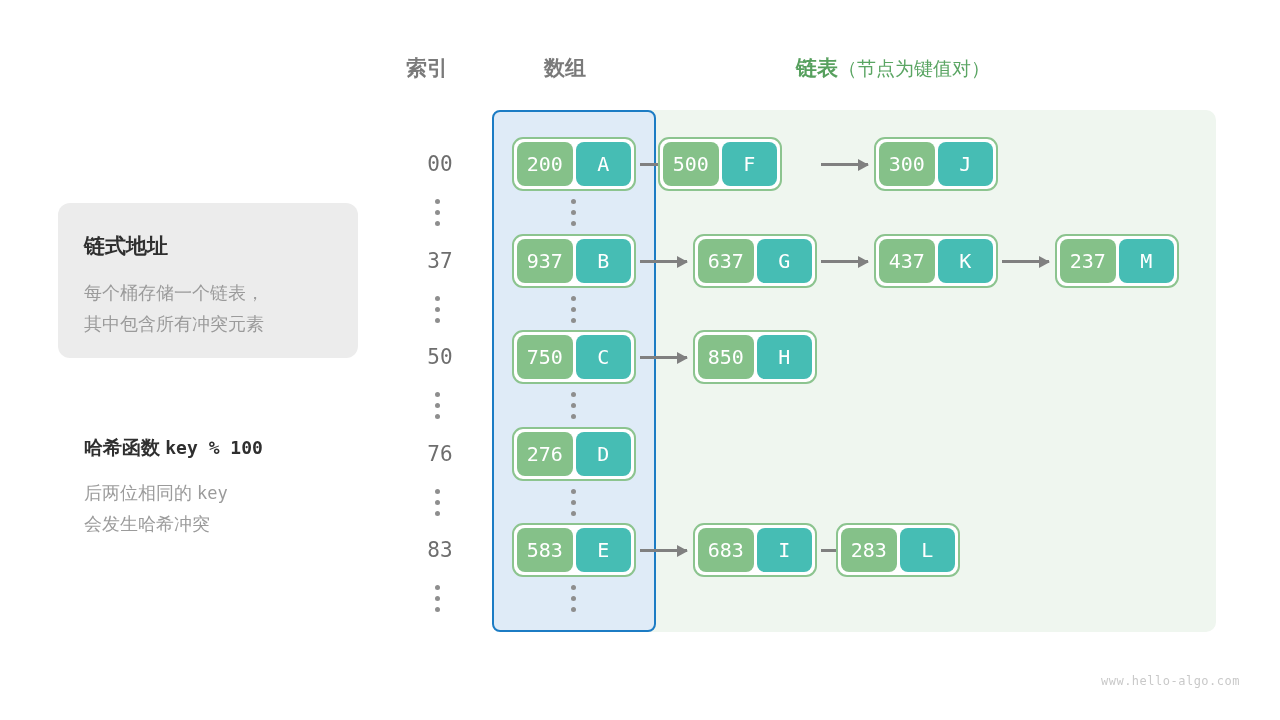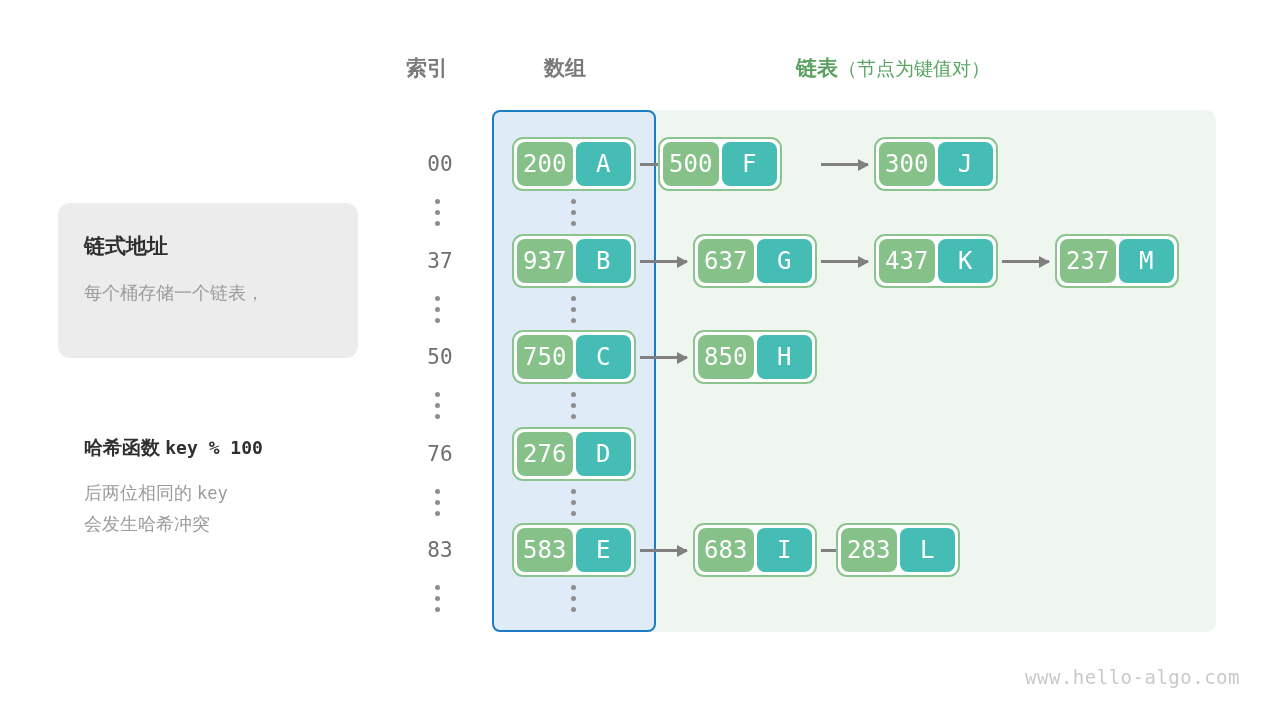--- a/index.html
+++ b/index.html
@@ -136,21 +136,21 @@
     gap: 3px;
   }
   .node .key, .node .val {
     flex: 1 1 0;
     border-radius: 8px;
     display: flex;
     align-items: center;
     justify-content: center;
     color: #ffffff;
     font-family: "DejaVu Sans Mono", monospace;
-    font-size: 24px;
+    font-size: 20px;
   }
   .node .key { background: #85c189; }
   .node .val { background: #46bdb4; }
 
   
   .arrow {
     position: absolute;
     height: 3px;
     background: #808080;
   }
@@ -179,38 +179,39 @@
     margin-bottom: 6px;
   }
   .vdots i:last-child { margin-bottom: 0; }
 
   
   #watermark {
     position: absolute;
     right: 40px;
     bottom: 32px;
     font-family: "DejaVu Sans Mono", monospace;
-    font-size: 19px;
+    font-size: 12px;
     color: #c9c9c9;
     letter-spacing: 0.5px;
   }
 </style>
 </head>
 <body>
 
 <div class="hdr" id="hdr-index">索引</div>
 <div class="hdr" id="hdr-array">数组</div>
 <div class="hdr" id="hdr-list">
   <span>链表</span><span class="sub">（节点为键值对）</span>
 </div>
 
 <div id="info-card"></div>
 <div id="info-title">链式地址</div>
 <div id="info-body">
   <div>每个桶存储一个链表，</div>
+  <div>其中包含所有冲突元素</div>
 </div>
 
 <div id="hash-title">
   <span>哈希函数</span>
   <span class="code">key % 100</span>
 </div>
 <div id="hash-body">
   <div><span>后两位相同的</span> <span class="code">key</span></div>
   <div>会发生哈希冲突</div>
 </div>

